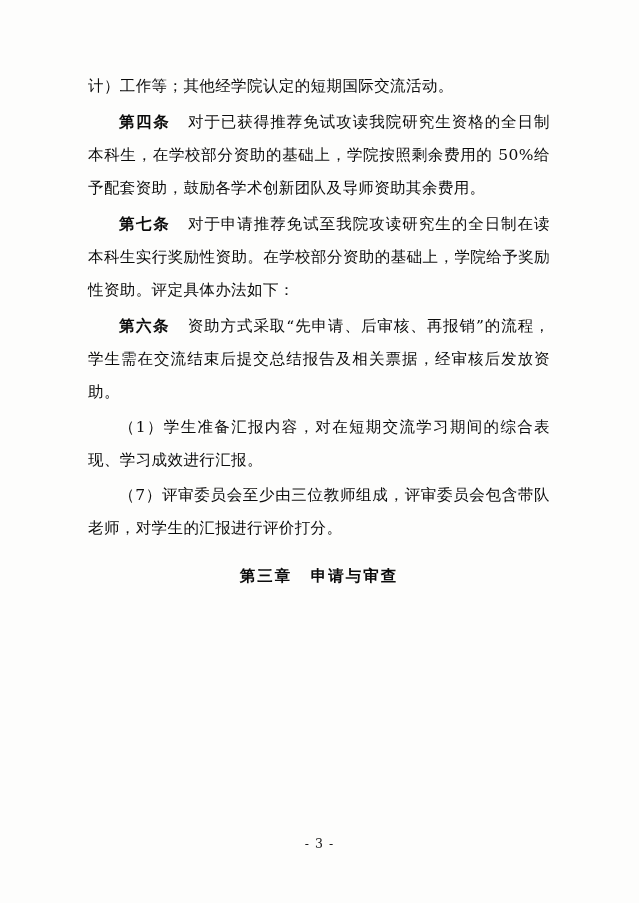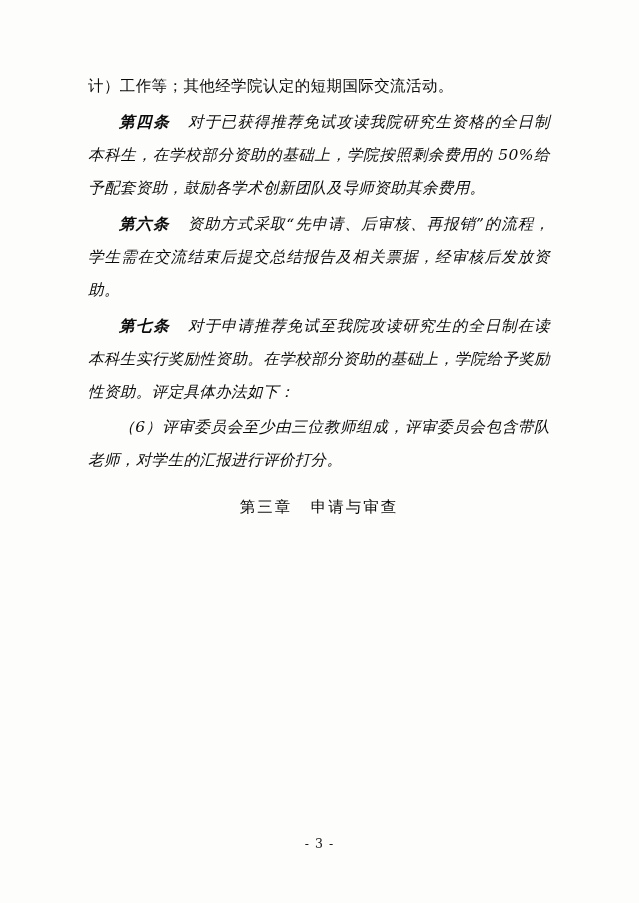--- a/index.html
+++ b/index.html
@@ -32,34 +32,33 @@
   .para {
     font-size: 15.5px;
     line-height: 33px;
     text-align: justify;
     text-justify: inter-ideograph;
     margin: 0 0 2px 0;
     letter-spacing: 0.4px;
   }
   .indent {
     text-indent: 2em;
-    font-style: italic;
   }
   .para .bold-lead {
     font-weight: bold;
     letter-spacing: 1px;
   }
   .lead-gap {
     display: inline-block;
     width: 1.1em;
   }
   .center {
     text-align: center;
     text-indent: 0;
-    font-weight: normal;
+    font-weight: bold;
     letter-spacing: 2px;
     margin-top: 14px;
     margin-bottom: 2px;
   }
   .center .chap-gap {
     display: inline-block;
     width: 1.2em;
   }
   .footer {
     position: absolute;
@@ -82,30 +81,33 @@
     <p class="para">
       <span>计）工作等；其他经学院认定的短期国际交流活动。</span>
     </p>
 
     <p class="para indent">
       <span class="bold-lead">第四条</span><span class="lead-gap"></span><span>对于已获得推荐免试攻读我院研究生资格的全日制本科生，在学校部分资助的基础上，学院按照剩余费用的 50%给予配套资助，鼓励各学术创新团队及导师资助其余费用。</span>
     </p>
 
 
     <p class="para indent">
+      <span class="bold-lead">第七条</span><span class="lead-gap"></span><span>对于申请推荐免试至我院攻读研究生的全日制在读本科生实行奖励性资助。在学校部分资助的基础上，学院给予奖励性资助。评定具体办法如下：</span>
+    </p>
+
+    <p class="para indent">
       <span class="bold-lead">第六条</span><span class="lead-gap"></span><span>资助方式采取“先申请、后审核、再报销”的流程，学生需在交流结束后提交总结报告及相关票据，经审核后发放资助。</span>
     </p>
 
     <p class="para indent">
-      <span class="bold-lead">第七条</span><span class="lead-gap"></span><span>对于申请推荐免试至我院攻读研究生的全日制在读本科生实行奖励性资助。在学校部分资助的基础上，学院给予奖励性资助。评定具体办法如下：</span>
+      <span>（1）学生准备汇报内容，对在短期交流学习期间的综合表现、学习成效进行汇报。</span>
     </p>
 
-
     <p class="para indent">
-      <span>（6）评审委员会至少由三位教师组成，评审委员会包含带队老师，对学生的汇报进行评价打分。</span>
+      <span>（7）评审委员会至少由三位教师组成，评审委员会包含带队老师，对学生的汇报进行评价打分。</span>
     </p>
 
 
     <p class="para center">
       <span>第三章</span><span class="chap-gap"></span><span>申请与审查</span>
     </p>
 
 
   </div>
 

